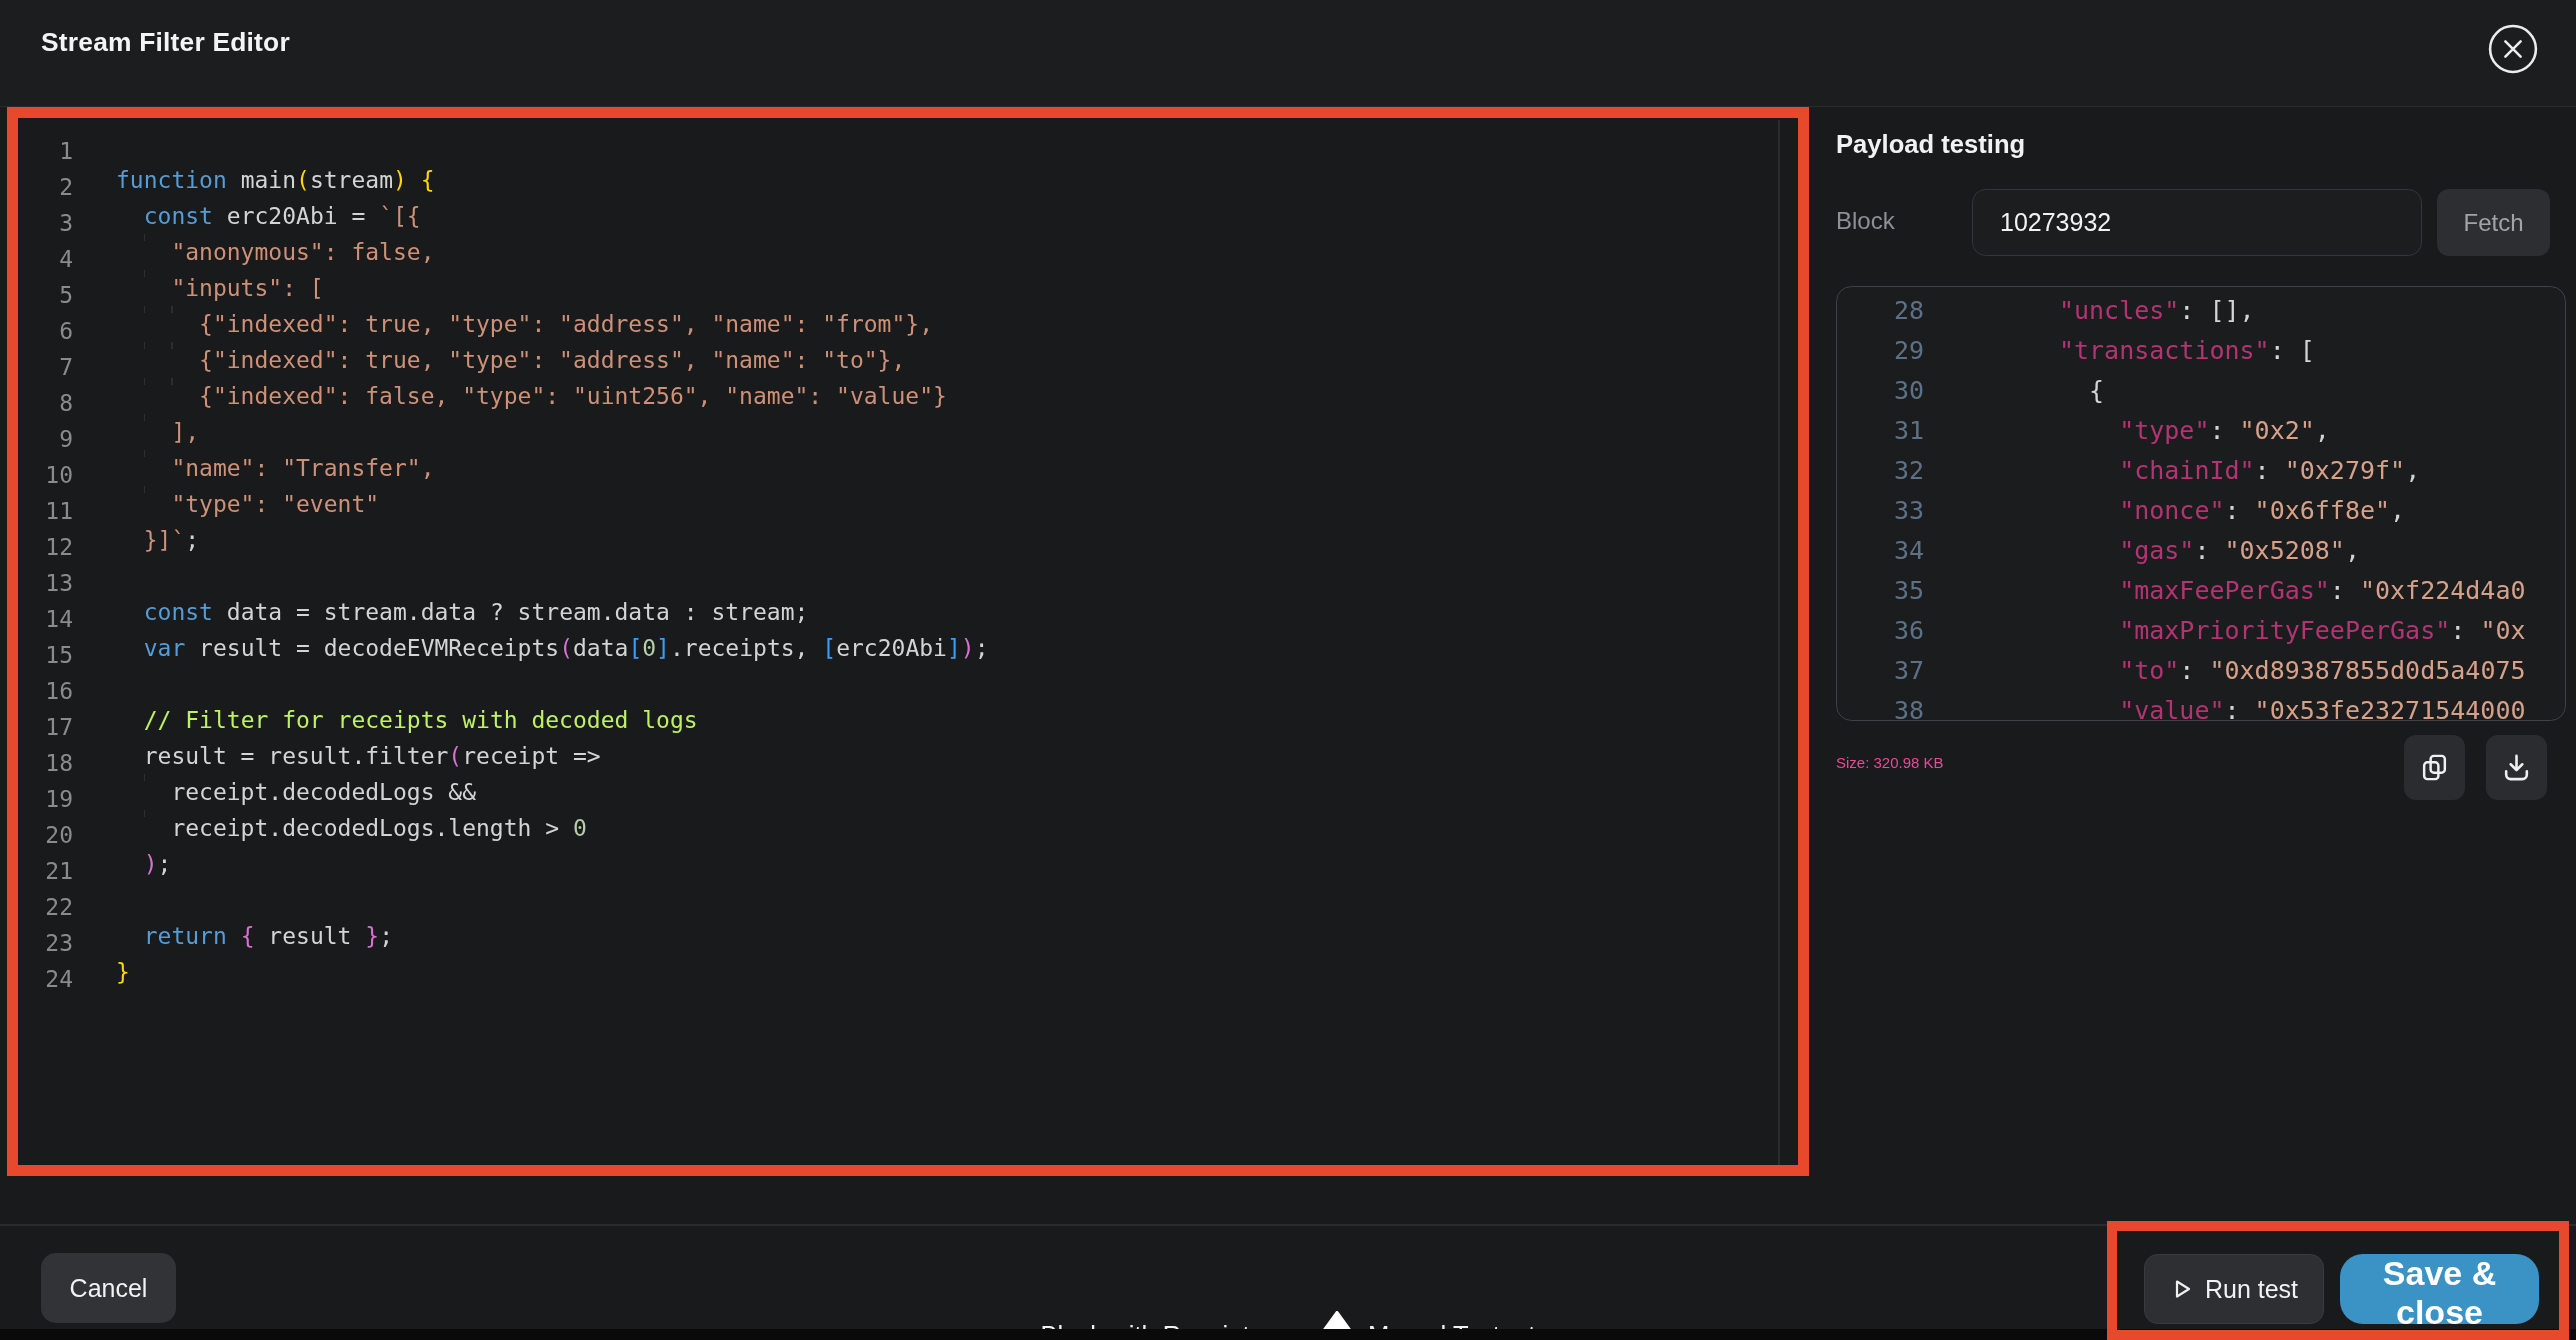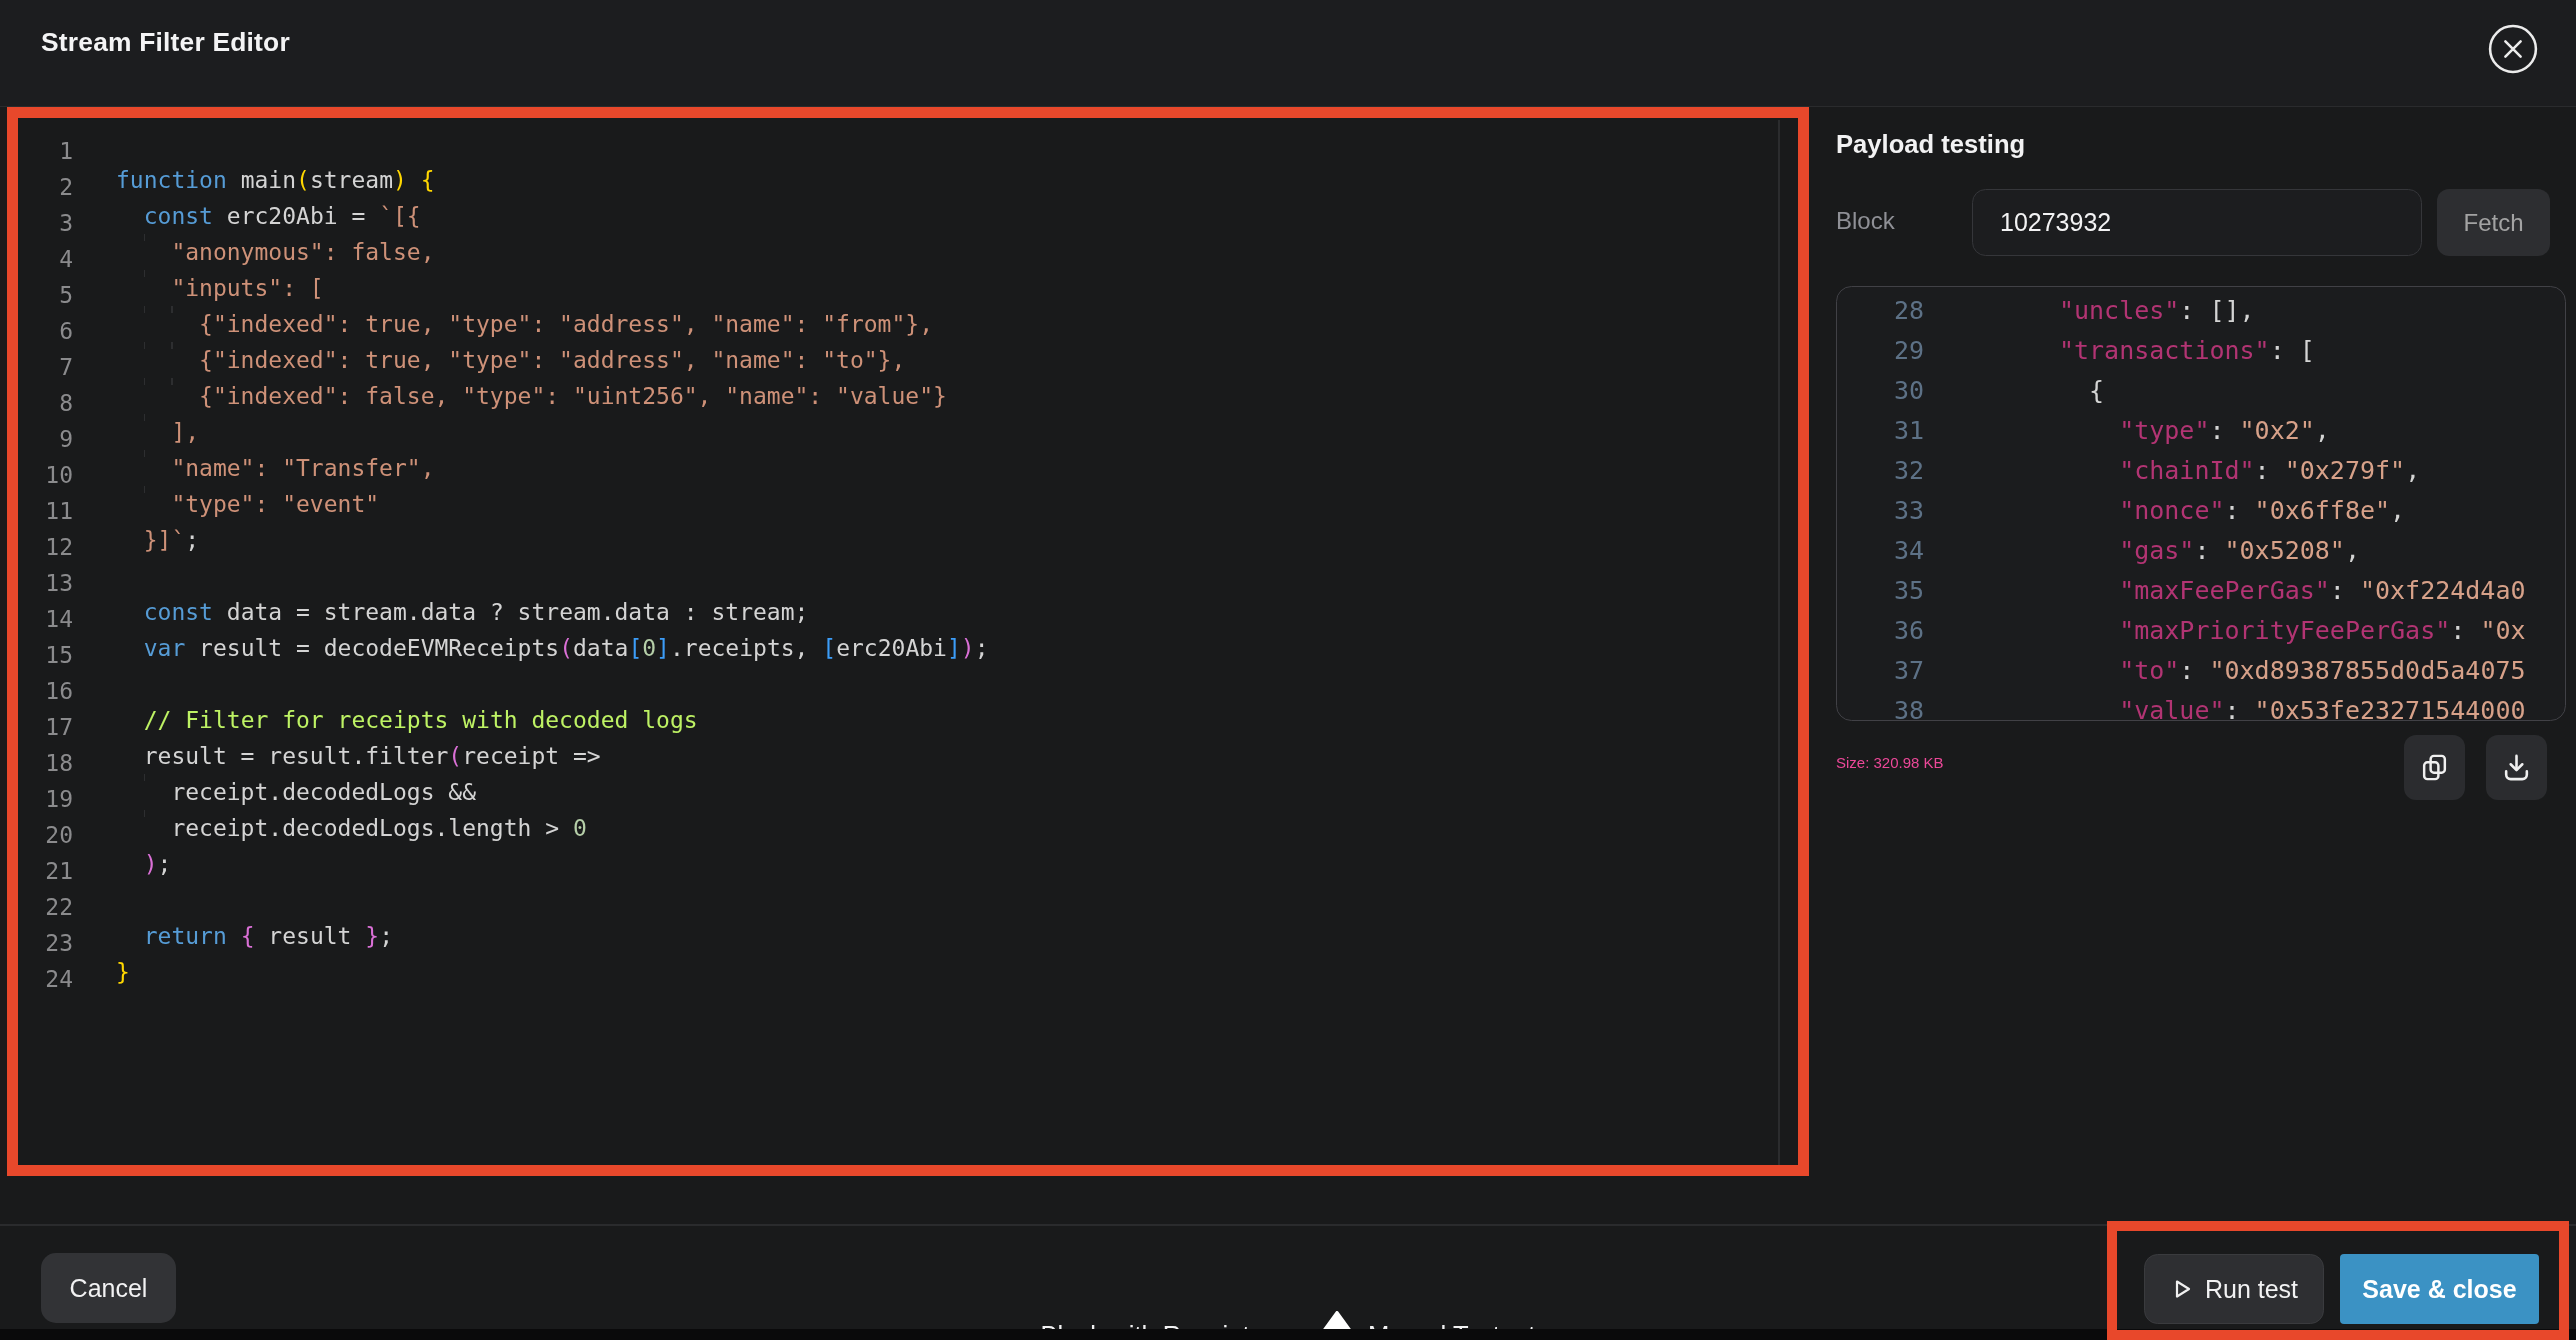--- a/index.html
+++ b/index.html
@@ -65,22 +65,22 @@
   .btn-cancel { position:absolute; left:41px; top:1253px; width:135px; height:70px;
                 background:#323336; border:none; border-radius:15px; color:#f2f2f3;
                 font-size:25px; font-weight:500; cursor:pointer; font-family:"Liberation Sans",sans-serif; }
   .footer-center { position:absolute; left:50%; top:1300px; height:70px; transform:translateX(-50%);
                    display:flex; align-items:center; gap:15.4px; font-size:25.6px; color:#f1f1f2; font-weight:500; white-space:nowrap; }
   .btn-runtest { position:absolute; left:2144px; top:1254px; width:180px; height:70px;
                  background:#2e2f32; border:0.9px solid #3a3b3e; border-radius:13.6px; color:#f2f2f3;
                  font-size:25px; font-weight:500; cursor:pointer; display:flex; align-items:center;
                  justify-content:center; gap:11px; font-family:"Liberation Sans",sans-serif; }
   .btn-save { position:absolute; left:2340px; top:1254px; width:199px; height:70px;
-              background:#3b92c4; border:none; border-radius:4px; color:#ffffff;
-              font-size:25px; font-weight:700; cursor:pointer; font-family:"Liberation Sans",sans-serif; }
+              background:#3b92c4; border:none; border-radius:23px; color:#ffffff;
+              font-size:34px; font-weight:700; cursor:pointer; font-family:"Liberation Sans",sans-serif; }
   
   .annot { position:absolute; pointer-events:none; z-index:60; border-style:solid; border-color:#e8482b; }
   .annot-editor { left:6.8px; top:107px; width:1802px; height:1069px; border-width:11px; }
   .annot-actions { left:2107px; top:1221px; width:462px; height:119px; border-width:10.2px; }
   svg { display:block; }
 </style>
 </head>
 <body>
 
 <div class="hdr">

